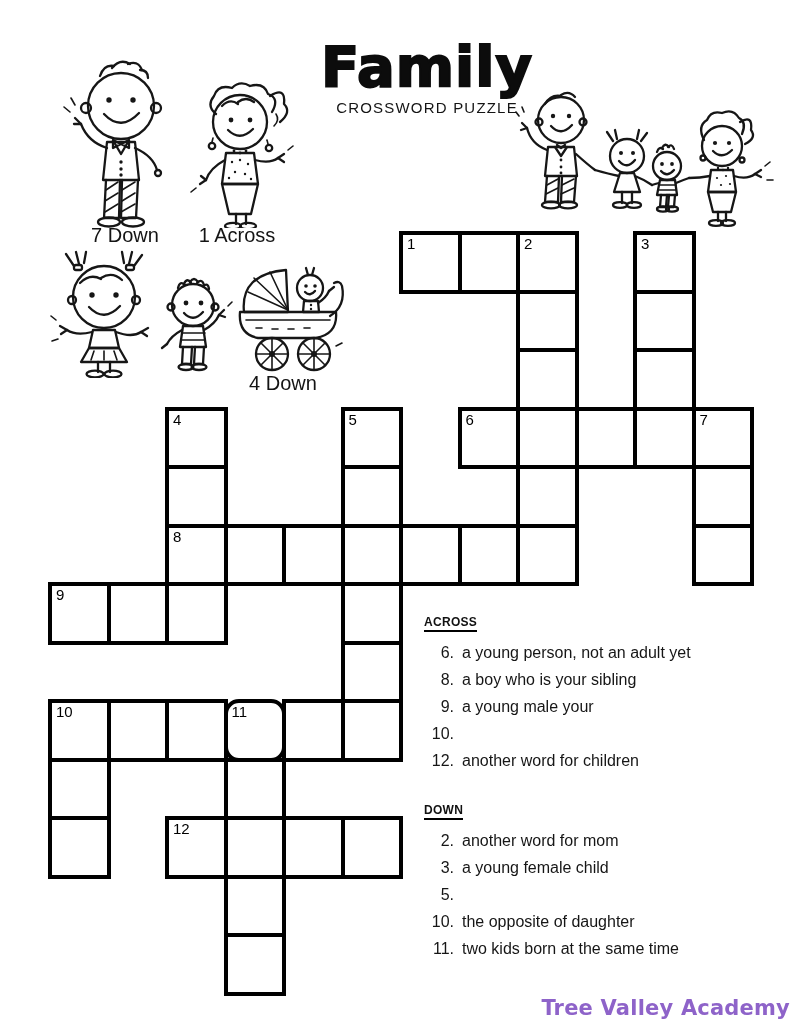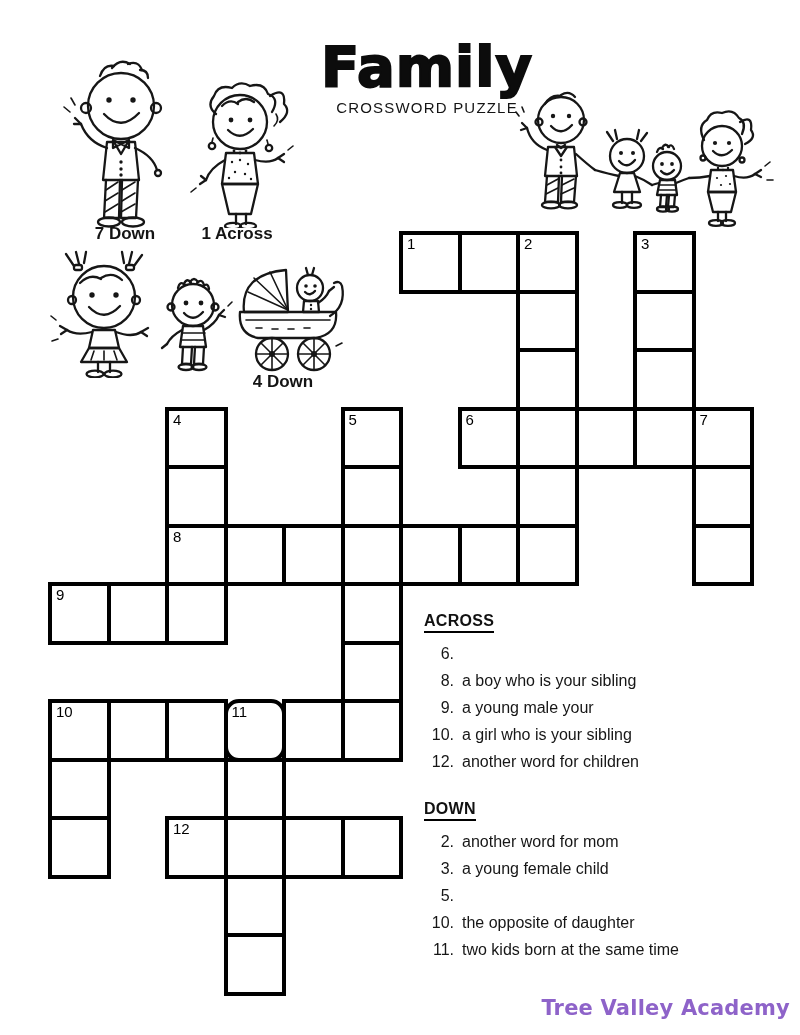--- a/index.html
+++ b/index.html
@@ -4,35 +4,35 @@
 <style>
   html,body{margin:0;padding:0;background:#ffffff;}
   .page{position:relative;width:800px;height:1035px;background:#fff;overflow:hidden;
         font-family:"Liberation Sans",sans-serif;color:#111;}
   
   .titlebox{position:absolute;left:227px;top:38px;width:400px;text-align:center;}
   .title{font-family:"DejaVu Sans","Liberation Sans",sans-serif;font-size:56px;font-weight:900;
          letter-spacing:1px;color:#0c0c0c;-webkit-text-stroke:2px #0c0c0c;line-height:1.05;}
   .subtitle{margin-top:2px;font-size:15px;letter-spacing:1.2px;color:#141414;}
   
-  .artlabel{position:absolute;font-size:17px;font-weight:bold;text-align:center;color:#141414;}
+  .artlabel{position:absolute;font-size:20px;font-weight:normal;text-align:center;color:#141414;}
   .lbl-dad{left:88px;top:224px;width:74px;}
   .lbl-mom{left:194px;top:224px;width:86px;}
   .lbl-pram{left:248px;top:372px;width:70px;}
   
   .grid{position:absolute;left:0;top:0;}
   .cell{position:absolute;width:62.5px;height:62.5px;box-sizing:border-box;
         border:4px solid #000;background:#fff;}
   .cellnum{position:absolute;top:0px;left:4px;font-size:15px;font-weight:400;color:#000;
            font-family:"Liberation Sans",sans-serif;}
   
   .clues{position:absolute;width:360px;}
   .clues-across{left:424px;top:612px;}
   .clues-down{left:424px;top:800px;}
-  .clue-head{display:inline-block;font-size:16px;font-weight:bold;letter-spacing:0.3px;
+  .clue-head{display:inline-block;font-size:12px;font-weight:bold;letter-spacing:0.3px;
              border-bottom:2px solid #000;padding-bottom:1px;color:#111;}
   .clue-list{margin-top:7px;}
   .clue-row{display:flex;line-height:27px;font-size:16px;color:#161616;}
   .clue-num{width:30px;text-align:right;flex:none;}
   .clue-text{margin-left:8px;white-space:nowrap;}
   
   .watermark{position:absolute;right:10px;top:996px;font-size:21px;font-weight:bold;
              font-family:"DejaVu Sans","Liberation Sans",sans-serif;letter-spacing:0.2px;}
   
   .art{position:absolute;}
@@ -406,32 +406,32 @@
       <div class="cell" style="left: 340.5px; top: 816px; border-color: rgb(0, 0, 0);"></div>
       <div class="cell" style="left: 223.5px; top: 874.5px; border-color: rgb(0, 0, 0);"></div>
       <div class="cell" style="left: 223.5px; top: 933px; border-color: rgb(0, 0, 0);"></div>
     </div>
 
   <div class="clues clues-across">
     <span class="clue-head">ACROSS</span>
     <div class="clue-list">
         <div class="clue-row">
           <span class="clue-num">6.</span>
+          <span class="clue-text">a young person, not an adult yet</span>
         </div>
         <div class="clue-row">
           <span class="clue-num">8.</span>
           <span class="clue-text">a boy who is your sibling</span>
         </div>
         <div class="clue-row">
           <span class="clue-num">9.</span>
           <span class="clue-text">a young male your</span>
         </div>
         <div class="clue-row">
           <span class="clue-num">10.</span>
-          <span class="clue-text">a girl who is your sibling</span>
         </div>
         <div class="clue-row">
           <span class="clue-num">12.</span>
           <span class="clue-text">another word for children</span>
         </div>
       </div>
   </div>
 
   <div class="clues clues-down">
     <span class="clue-head">DOWN</span>

